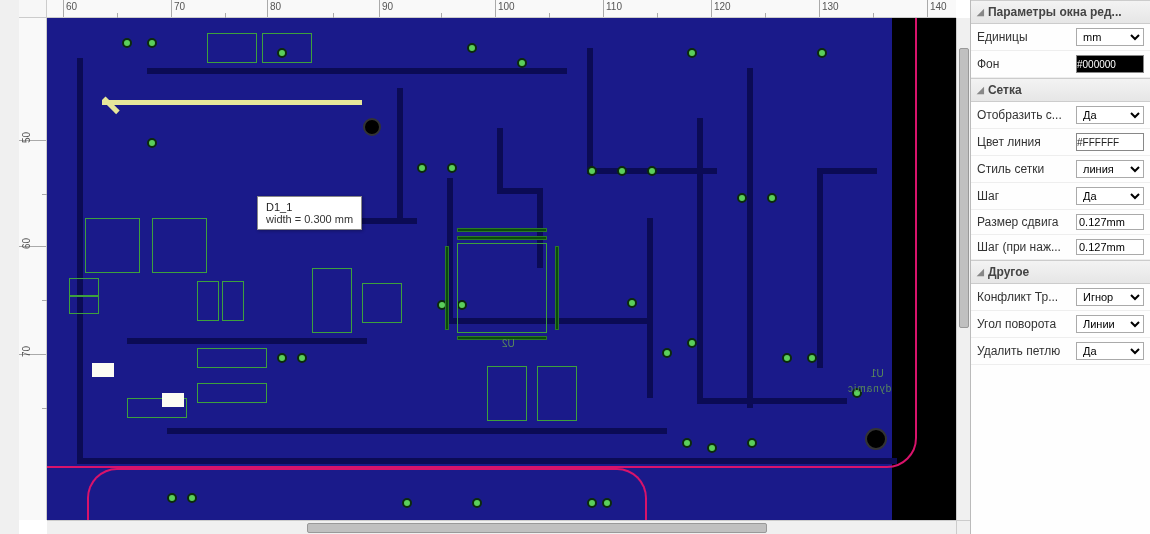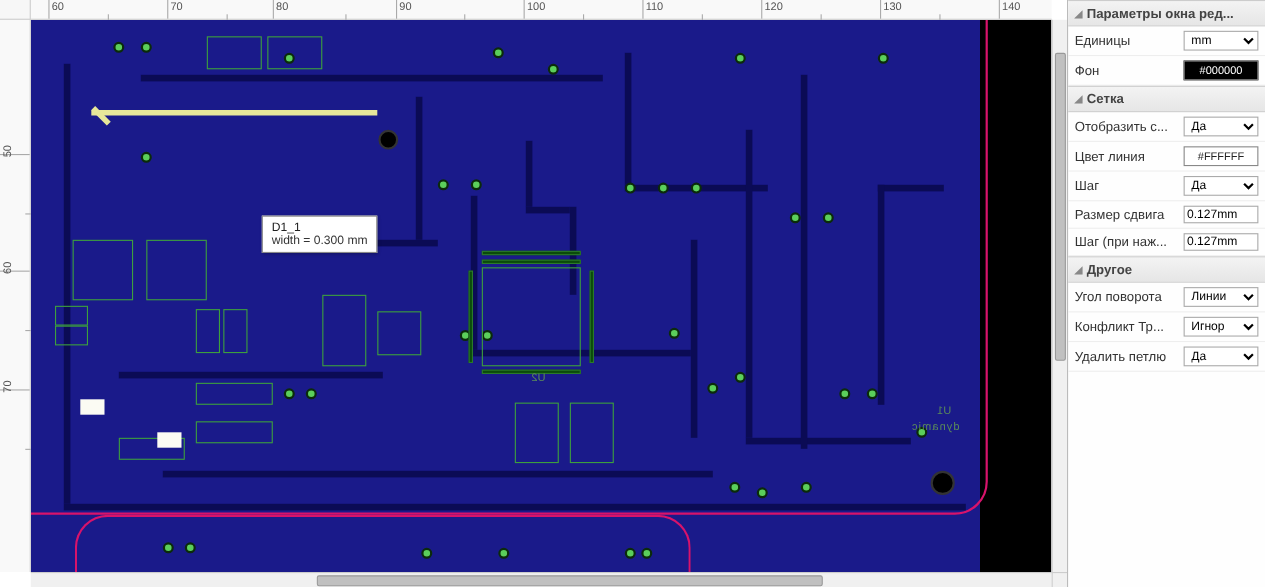--- a/index.html
+++ b/index.html
@@ -1,17 +1,17 @@
 <!DOCTYPE html>
 <html><head>
 <meta charset="utf-8">
 <style>
   * { box-sizing: border-box; margin: 0; padding: 0; }
   html, body { width: 1150px; height: 534px; font-family: Arial, sans-serif; font-size: 12px; overflow: hidden; background: #f0f0f0; }
-  .app { display: flex; width: 100%; height: 100%; }
+  .app { display: flex; width: 100%; height: 100%; padding-left: 19px; }
   .canvas-area { flex: 1; position: relative; background: #fff; display: flex; flex-direction: column; }
   .ruler-corner { position: absolute; top: 0; left: 0; width: 28px; height: 18px; background: #f7f7f7; border-right: 1px solid #ccc; border-bottom: 1px solid #ccc; z-index: 5; }
   .ruler-top { position: absolute; top: 0; left: 28px; right: 14px; height: 18px; background: #f9f9f9; border-bottom: 1px solid #ccc; z-index: 4; }
   .ruler-top .tick { position: absolute; top: 0; height: 100%; border-left: 1px solid #aaa; }
   .ruler-top .tick.minor { height: 5px; top: 13px; }
   .ruler-top .tick .lbl { position: absolute; top: 1px; left: 2px; font-size: 10px; color: #555; }
   .ruler-left { position: absolute; top: 18px; left: 0; width: 28px; bottom: 14px; background: #f9f9f9; border-right: 1px solid #ccc; z-index: 4; }
   .ruler-left .tick { position: absolute; left: 0; width: 100%; border-top: 1px solid #aaa; }
   .ruler-left .tick.minor { width: 5px; left: 23px; }
   .ruler-left .tick .lbl { position: absolute; left: 2px; top: 2px; font-size: 10px; color: #555; transform: rotate(-90deg); transform-origin: left top; white-space: nowrap; }
@@ -34,21 +34,21 @@
   .high-trace { position:absolute; background:#e7e79a; }
 
   
   .side-panel { width: 180px; height: 100%; background: #fefefe; border-left: 1px solid #bbb; overflow-y: auto; font-family: Arial, sans-serif; }
   .section-header { display: flex; align-items: center; padding: 4px 6px; background: linear-gradient(#f3f3f3,#e6e6e6); border-top: 1px solid #ccc; border-bottom: 1px solid #ccc; font-weight: bold; color: #444; cursor: pointer; }
   .section-header .tri { margin-right: 4px; font-size: 9px; color: #888; }
   .prop-row { display: flex; align-items: center; padding: 4px 6px; border-bottom: 1px solid #eee; }
   .prop-label { flex: 1; color: #333; white-space: nowrap; overflow: hidden; text-overflow: ellipsis; padding-right: 4px; }
   .prop-control { width: 68px; }
   .prop-control select, .prop-control input { width: 100%; font-size: 11px; padding: 1px 2px; border: 1px solid #aaa; background: #fff; }
-  .prop-control .swatch { display: inline-block; width: 100%; height: 18px; line-height: 18px; font-size: 10px; text-align: center; border: 1px solid #888; }
+  .prop-control .swatch { display: inline-block; width: 100%; height: 18px; line-height: 18px; font-size: 10px; border: 1px solid #888; }
 </style>
 </head>
 <body>
 
 <div class="app">
   <div class="canvas-area">
     <div class="ruler-corner"></div>
 
     <div class="ruler-top">
       <div class="tick" style="left:16px">
@@ -237,43 +237,47 @@
     </div>
     <div class="prop-row">
       <div class="prop-label">Отобразить с...</div>
       <div class="prop-control"><select><option>Да</option></select></div>
     </div>
     <div class="prop-row">
       <div class="prop-label">Цвет линия</div>
       <div class="prop-control"><div class="swatch" style="background:#fff;color:#222;">#FFFFFF</div></div>
     </div>
     <div class="prop-row">
+      <div class="prop-label">Стиль сетки</div>
+      <div class="prop-control"><select><option>линия</option></select></div>
+    </div>
+    <div class="prop-row">
       <div class="prop-label">Шаг</div>
       <div class="prop-control"><select><option>Да</option></select></div>
     </div>
     <div class="prop-row">
       <div class="prop-label">Размер сдвига</div>
       <div class="prop-control"><input type="text" value="0.127mm" style=""></div>
     </div>
     <div class="prop-row">
       <div class="prop-label">Шаг (при наж...</div>
       <div class="prop-control"><input type="text" value="0.127mm" style=""></div>
     </div>
 
     <div class="section-header">
       <span class="tri">◢</span>
       <span>Другое</span>
     </div>
     <div class="prop-row">
+      <div class="prop-label">Конфликт Тр...</div>
+      <div class="prop-control"><select><option>Игнор</option></select></div>
+    </div>
+    <div class="prop-row">
       <div class="prop-label">Угол поворота</div>
       <div class="prop-control"><select><option>Линии</option></select></div>
     </div>
     <div class="prop-row">
-      <div class="prop-label">Конфликт Тр...</div>
-      <div class="prop-control"><select><option>Игнор</option></select></div>
-    </div>
-    <div class="prop-row">
       <div class="prop-label">Удалить петлю</div>
       <div class="prop-control"><select><option>Да</option></select></div>
     </div>
 
   </div>
 </div>
 
 </body></html>

